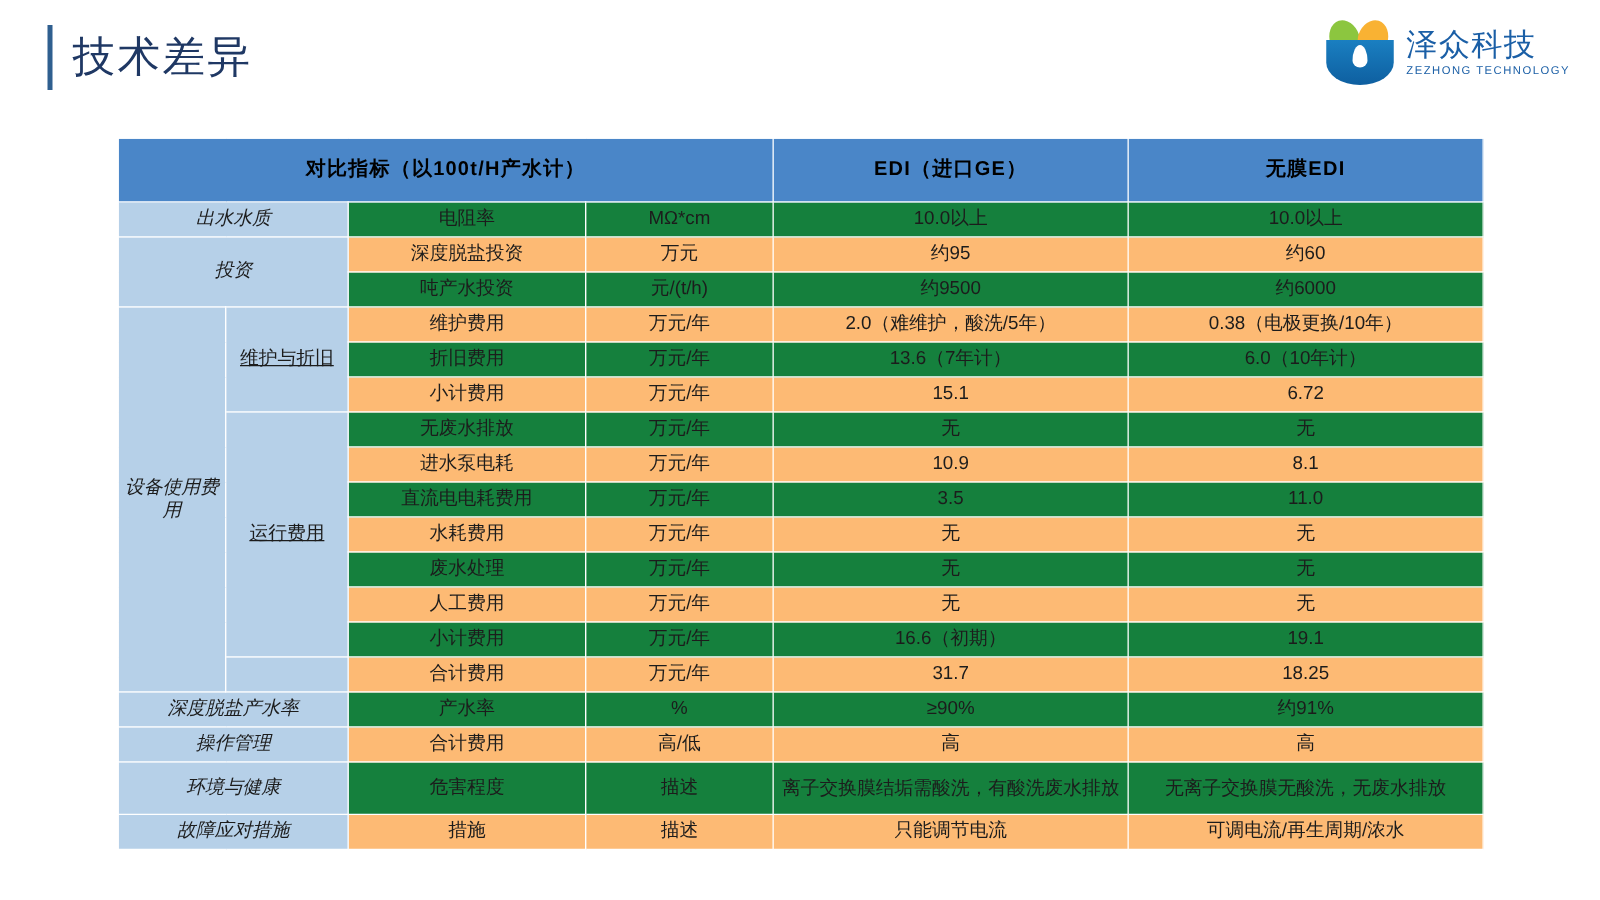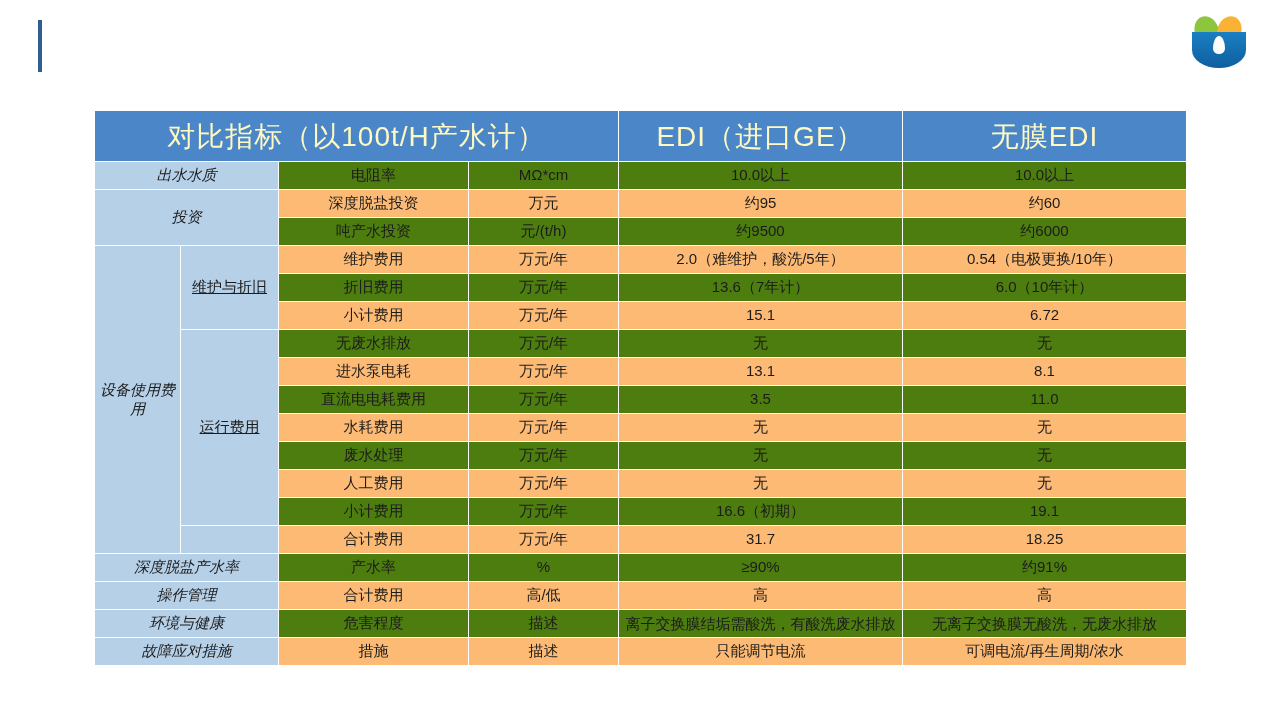--- a/index.html
+++ b/index.html
@@ -111,47 +111,52 @@
     border: 1px solid #ffffff;
     text-align: center;
     vertical-align: middle;
     font-size: 15px;
     color: #1c1c1c;
     padding: 3px 2px;
     line-height: 1.25;
   }
   thead th {
     background: #4a86c8;
-    color: #fef9c3;
-    font-size: 28px;
-    font-weight: normal;
+    color: #000000;
+    font-size: 16px;
+    font-weight: bold;
     height: 44px;
     letter-spacing: 1px;
   }
-  .row-a td { background: #4d7c0f; }
+  .row-a td { background: #15803d; }
   .row-b td { background: #fdba74; }
   .cat { background: #b6d0e8 !important; font-style: italic; }
   .cat2 { background: #b6d0e8 !important; text-decoration: underline; }
   tbody tr { height: 28px; }
-  .tall { height: 28px; }
+  .tall { height: 42px; }
   .wrap-cell { line-height: 1.2; }
 </style>
 </head>
 <body>
 
 <div class="title-wrap">
   <div class="title-bar"></div>
+  <div class="title-text">技术差异</div>
 </div>
 
 <div class="logo-wrap">
   <div class="logo-mark">
     <div class="logo-leaf-l"></div>
     <div class="logo-leaf-r"></div>
     <div class="logo-bowl"></div>
     <div class="logo-drop"></div>
+  </div>
+  <div class="logo-text">
+    <div class="logo-cn">泽众科技</div>
+    <div class="logo-en">ZEZHONG TECHNOLOGY</div>
   </div>
 </div>
 
 <div class="table-wrap">
   <table>
     <colgroup>
       <col style="width:86px">
       <col style="width:98px">
       <col style="width:190px">
       <col style="width:150px">
@@ -188,21 +193,21 @@
         <td>约9500</td>
         <td>约6000</td>
       </tr>
 
       <tr class="row-b">
         <td class="cat" rowspan="11">设备使用费用</td>
         <td class="cat2" rowspan="3">维护与折旧</td>
         <td>维护费用</td>
         <td>万元/年</td>
         <td>2.0（难维护，酸洗/5年）</td>
-        <td>0.54（电极更换/10年）</td>
+        <td>0.38（电极更换/10年）</td>
       </tr>
       <tr class="row-a">
         <td>折旧费用</td>
         <td>万元/年</td>
         <td>13.6（7年计）</td>
         <td>6.0（10年计）</td>
       </tr>
       <tr class="row-b">
         <td>小计费用</td>
         <td>万元/年</td>
@@ -212,21 +217,21 @@
       <tr class="row-a">
         <td class="cat2" rowspan="7">运行费用</td>
         <td>无废水排放</td>
         <td>万元/年</td>
         <td>无</td>
         <td>无</td>
       </tr>
       <tr class="row-b">
         <td>进水泵电耗</td>
         <td>万元/年</td>
-        <td>13.1</td>
+        <td>10.9</td>
         <td>8.1</td>
       </tr>
       <tr class="row-a">
         <td>直流电电耗费用</td>
         <td>万元/年</td>
         <td>3.5</td>
         <td>11.0</td>
       </tr>
       <tr class="row-b">
         <td>水耗费用</td>

